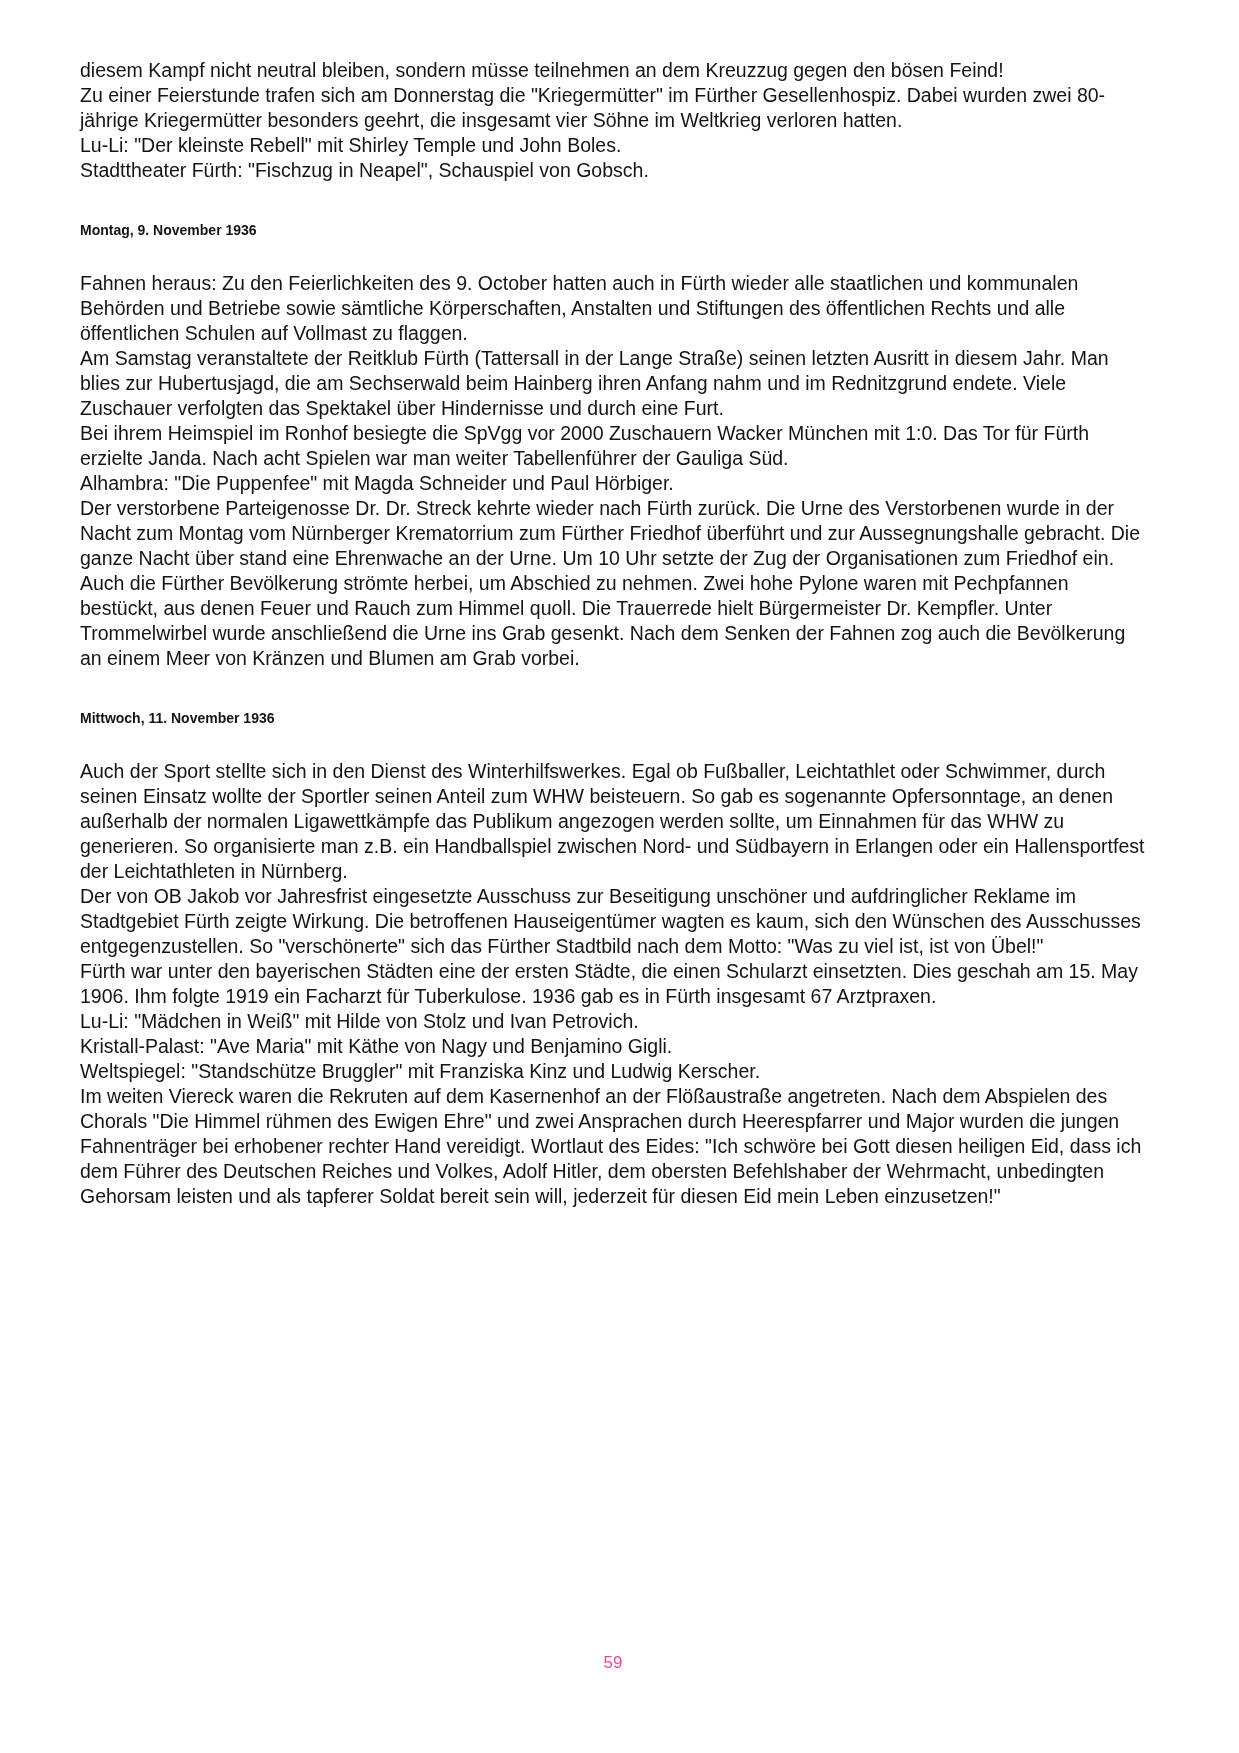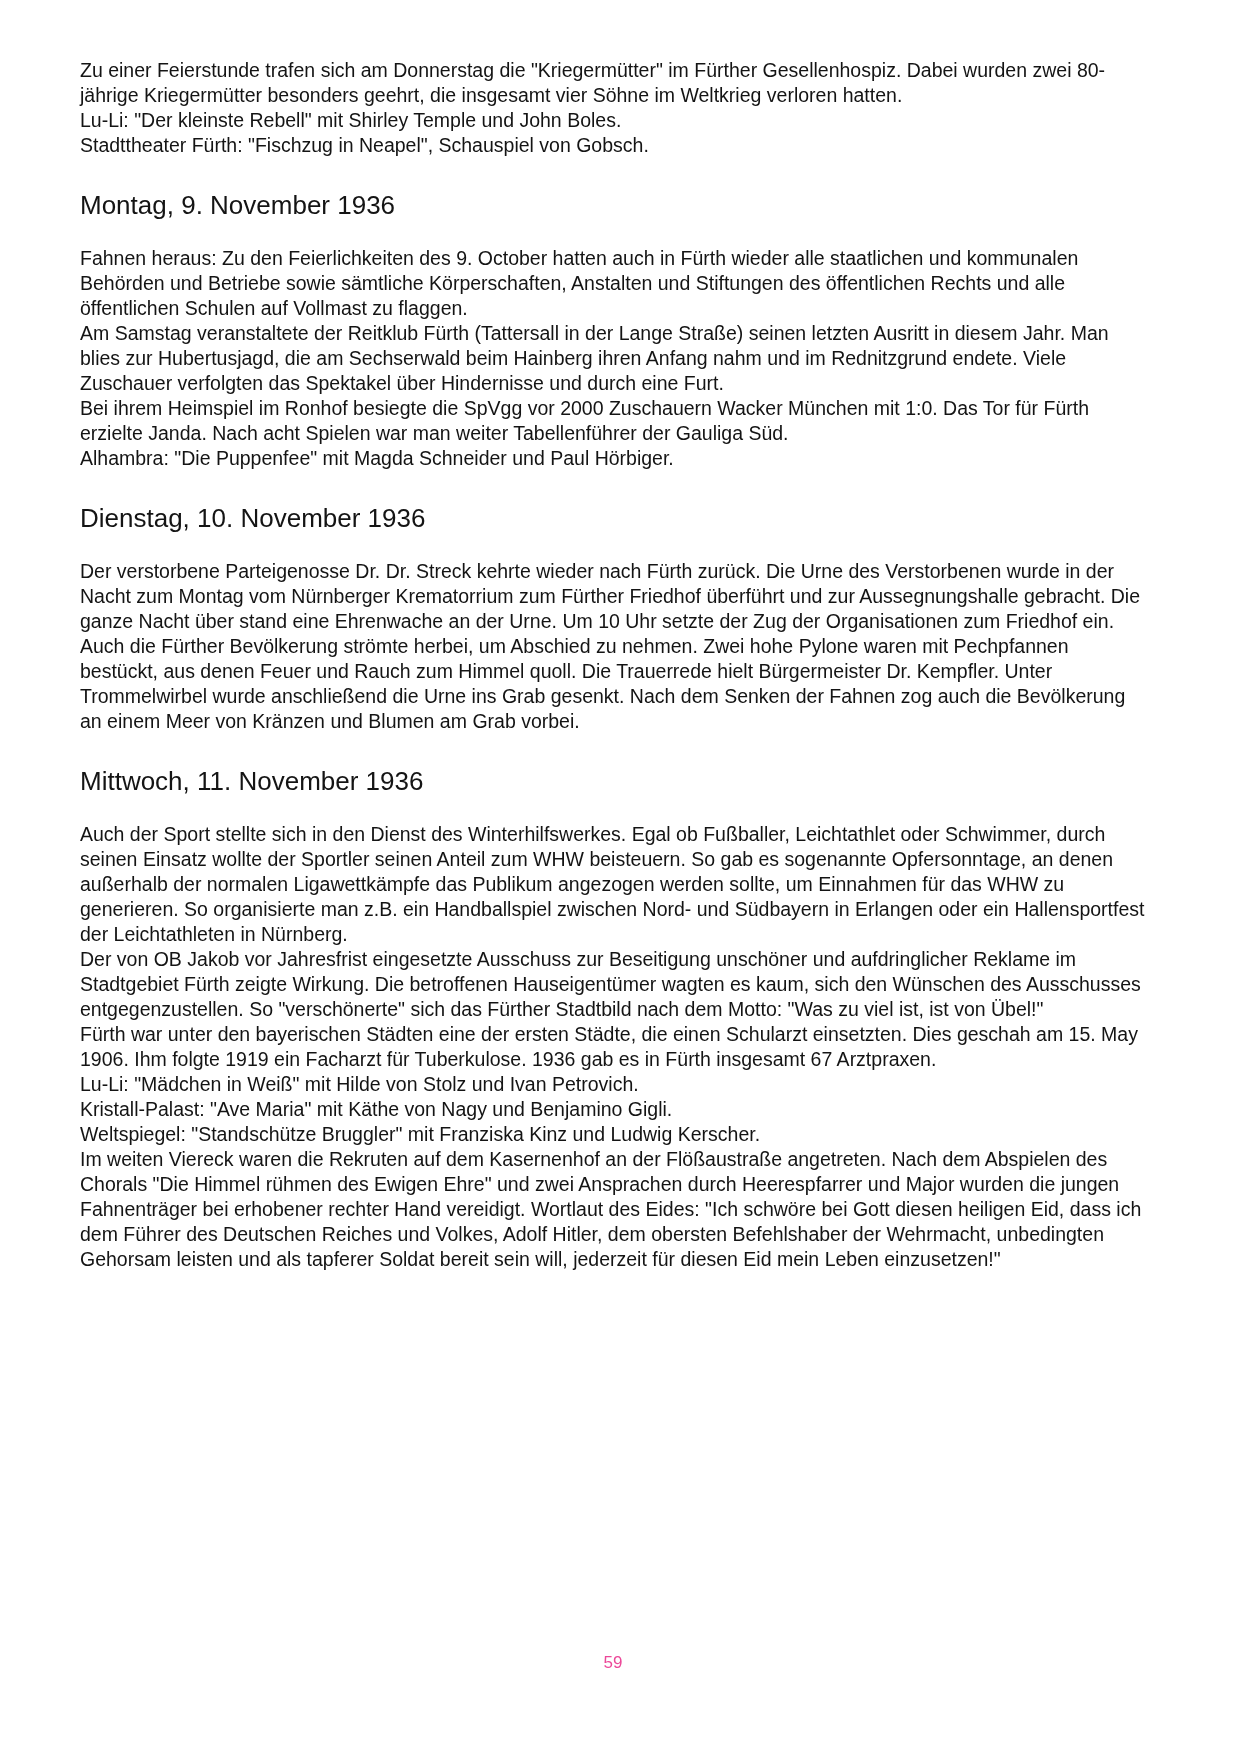--- a/index.html
+++ b/index.html
@@ -23,51 +23,51 @@
     width: 1066px;
     font-size: 19.5px;
     line-height: 25px;
     text-align: left;
   }
   .doc-content p {
     margin: 0;
     padding: 0;
   }
   .doc-content h2 {
-    font-size: 26px;
+    font-size: 14px;
     line-height: 25px;
-    font-weight: normal;
+    font-weight: bold;
     margin: 35px 0 28px 0;
     padding: 0;
   }
   .page-footer {
     position: absolute;
     left: 80px;
     top: 1652px;
     width: 1066px;
     text-align: center;
     font-size: 17px;
     line-height: 22px;
     color: #ec4899;
   }
 </style>
 </head>
 <body>
 
 <div class="doc-page">
   <div class="doc-content">
+      <p>diesem Kampf nicht neutral bleiben, sondern müsse teilnehmen an dem Kreuzzug gegen den bösen Feind!</p>
       <p>Zu einer Feierstunde trafen sich am Donnerstag die "Kriegermütter" im Fürther Gesellenhospiz. Dabei wurden zwei 80-jährige Kriegermütter besonders geehrt, die insgesamt vier Söhne im Weltkrieg verloren hatten.</p>
       <p>Lu-Li: "Der kleinste Rebell" mit Shirley Temple und John Boles.</p>
       <p>Stadttheater Fürth: "Fischzug in Neapel", Schauspiel von Gobsch.</p>
       <h2>Montag, 9. November 1936</h2>
       <p>Fahnen heraus: Zu den Feierlichkeiten des 9. October hatten auch in Fürth wieder alle staatlichen und kommunalen Behörden und Betriebe sowie sämtliche Körperschaften, Anstalten und Stiftungen des öffentlichen Rechts und alle öffentlichen Schulen auf Vollmast zu flaggen.</p>
       <p>Am Samstag veranstaltete der Reitklub Fürth (Tattersall in der Lange Straße) seinen letzten Ausritt in diesem Jahr. Man blies zur Hubertusjagd, die am Sechserwald beim Hainberg ihren Anfang nahm und im Rednitzgrund endete. Viele Zuschauer verfolgten das Spektakel über Hindernisse und durch eine Furt.</p>
       <p>Bei ihrem Heimspiel im Ronhof besiegte die SpVgg vor 2000 Zuschauern Wacker München mit 1:0. Das Tor für Fürth erzielte Janda. Nach acht Spielen war man weiter Tabellenführer der Gauliga Süd.</p>
       <p>Alhambra: "Die Puppenfee" mit Magda Schneider und Paul Hörbiger.</p>
-      <h2>Dienstag, 10. November 1936</h2>
       <p>Der verstorbene Parteigenosse Dr. Dr. Streck kehrte wieder nach Fürth zurück. Die Urne des Verstorbenen wurde in der Nacht zum Montag vom Nürnberger Krematorrium zum Fürther Friedhof überführt und zur Aussegnungshalle gebracht. Die ganze Nacht über stand eine Ehrenwache an der Urne. Um 10 Uhr setzte der Zug der Organisationen zum Friedhof ein. Auch die Fürther Bevölkerung strömte herbei, um Abschied zu nehmen. Zwei hohe Pylone waren mit Pechpfannen bestückt, aus denen Feuer und Rauch zum Himmel quoll. Die Trauerrede hielt Bürgermeister Dr. Kempfler. Unter Trommelwirbel wurde anschließend die Urne ins Grab gesenkt. Nach dem Senken der Fahnen zog auch die Bevölkerung an einem Meer von Kränzen und Blumen am Grab vorbei.</p>
       <h2>Mittwoch, 11. November 1936</h2>
       <p>Auch der Sport stellte sich in den Dienst des Winterhilfswerkes. Egal ob Fußballer, Leichtathlet oder Schwimmer, durch seinen Einsatz wollte der Sportler seinen Anteil zum WHW beisteuern. So gab es sogenannte Opfersonntage, an denen außerhalb der normalen Ligawettkämpfe das Publikum angezogen werden sollte, um Einnahmen für das WHW zu generieren. So organisierte man z.B. ein Handballspiel zwischen Nord- und Südbayern in Erlangen oder ein Hallensportfest der Leichtathleten in Nürnberg.</p>
       <p>Der von OB Jakob vor Jahresfrist eingesetzte Ausschuss zur Beseitigung unschöner und aufdringlicher Reklame im Stadtgebiet Fürth zeigte Wirkung. Die betroffenen Hauseigentümer wagten es kaum, sich den Wünschen des Ausschusses entgegenzustellen. So "verschönerte" sich das Fürther Stadtbild nach dem Motto: "Was zu viel ist, ist von Übel!"</p>
       <p>Fürth war unter den bayerischen Städten eine der ersten Städte, die einen Schularzt einsetzten. Dies geschah am 15. May 1906. Ihm folgte 1919 ein Facharzt für Tuberkulose. 1936 gab es in Fürth insgesamt 67 Arztpraxen.</p>
       <p>Lu-Li: "Mädchen in Weiß" mit Hilde von Stolz und Ivan Petrovich.</p>
       <p>Kristall-Palast: "Ave Maria" mit Käthe von Nagy und Benjamino Gigli.</p>
       <p>Weltspiegel: "Standschütze Bruggler" mit Franziska Kinz und Ludwig Kerscher.</p>
       <p>Im weiten Viereck waren die Rekruten auf dem Kasernenhof an der Flößaustraße angetreten. Nach dem Abspielen des Chorals "Die Himmel rühmen des Ewigen Ehre" und zwei Ansprachen durch Heerespfarrer und Major wurden die jungen Fahnenträger bei erhobener rechter Hand vereidigt. Wortlaut des Eides: "Ich schwöre bei Gott diesen heiligen Eid, dass ich dem Führer des Deutschen Reiches und Volkes, Adolf Hitler, dem obersten Befehlshaber der Wehrmacht, unbedingten Gehorsam leisten und als tapferer Soldat bereit sein will, jederzeit für diesen Eid mein Leben einzusetzen!"</p>
     </div>

